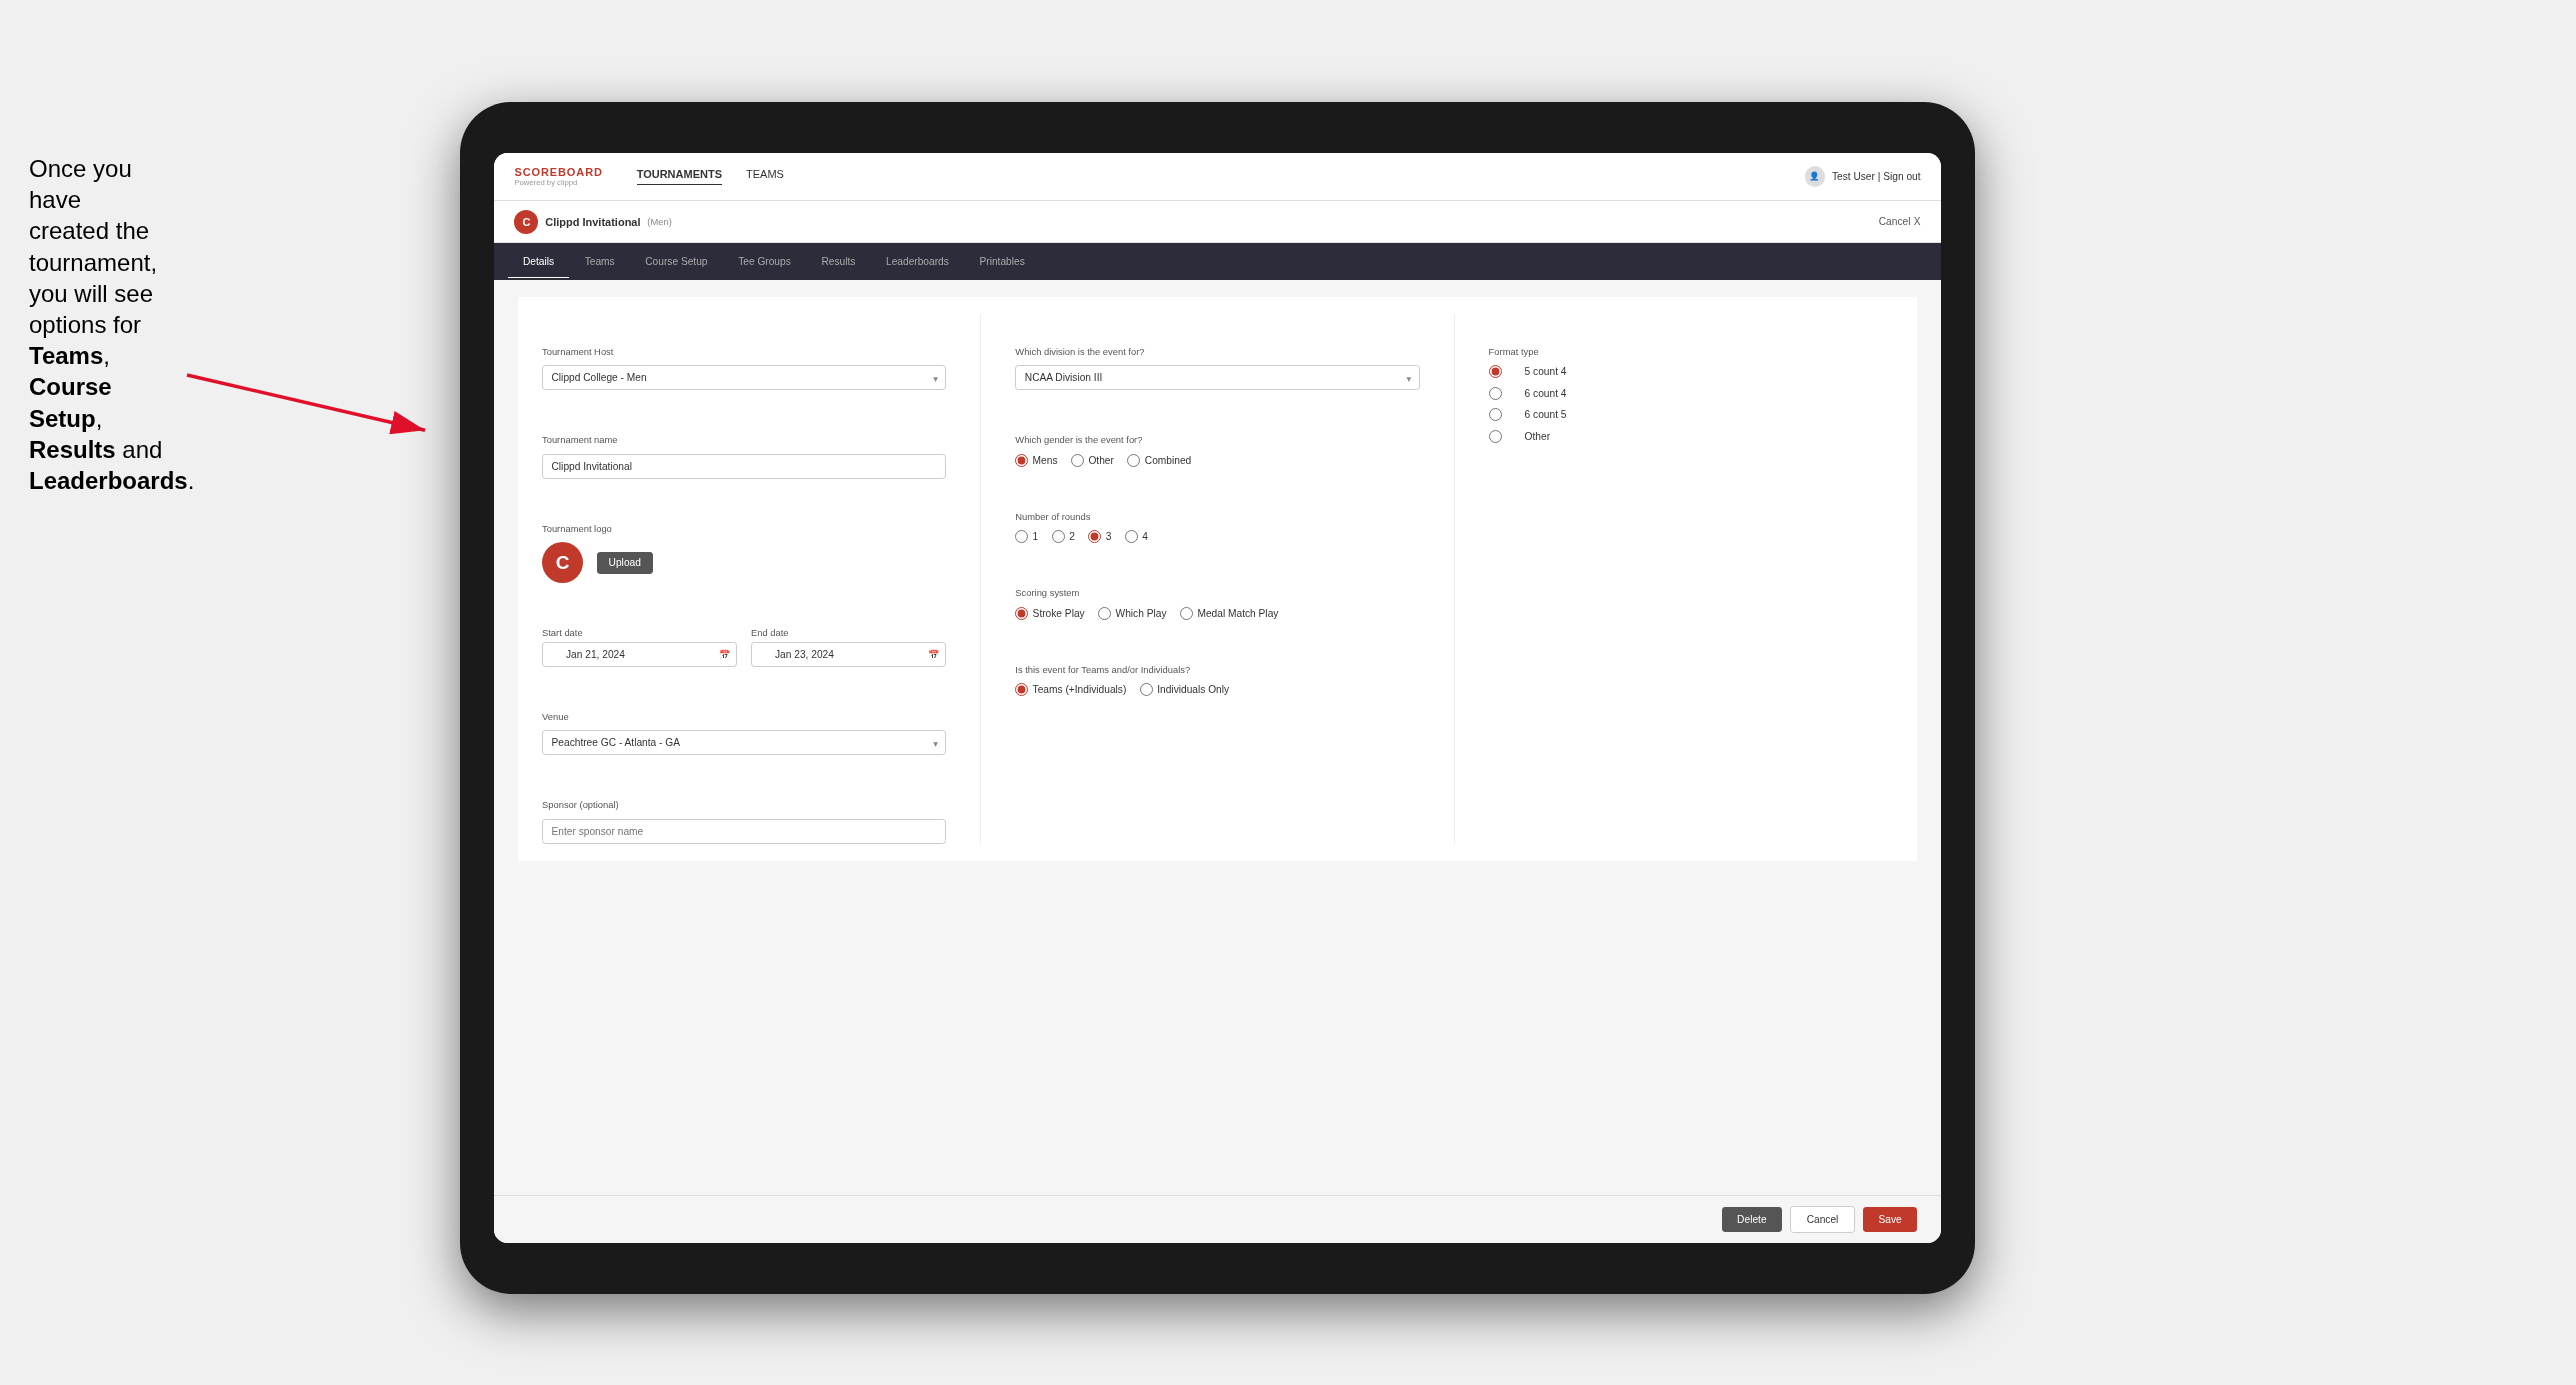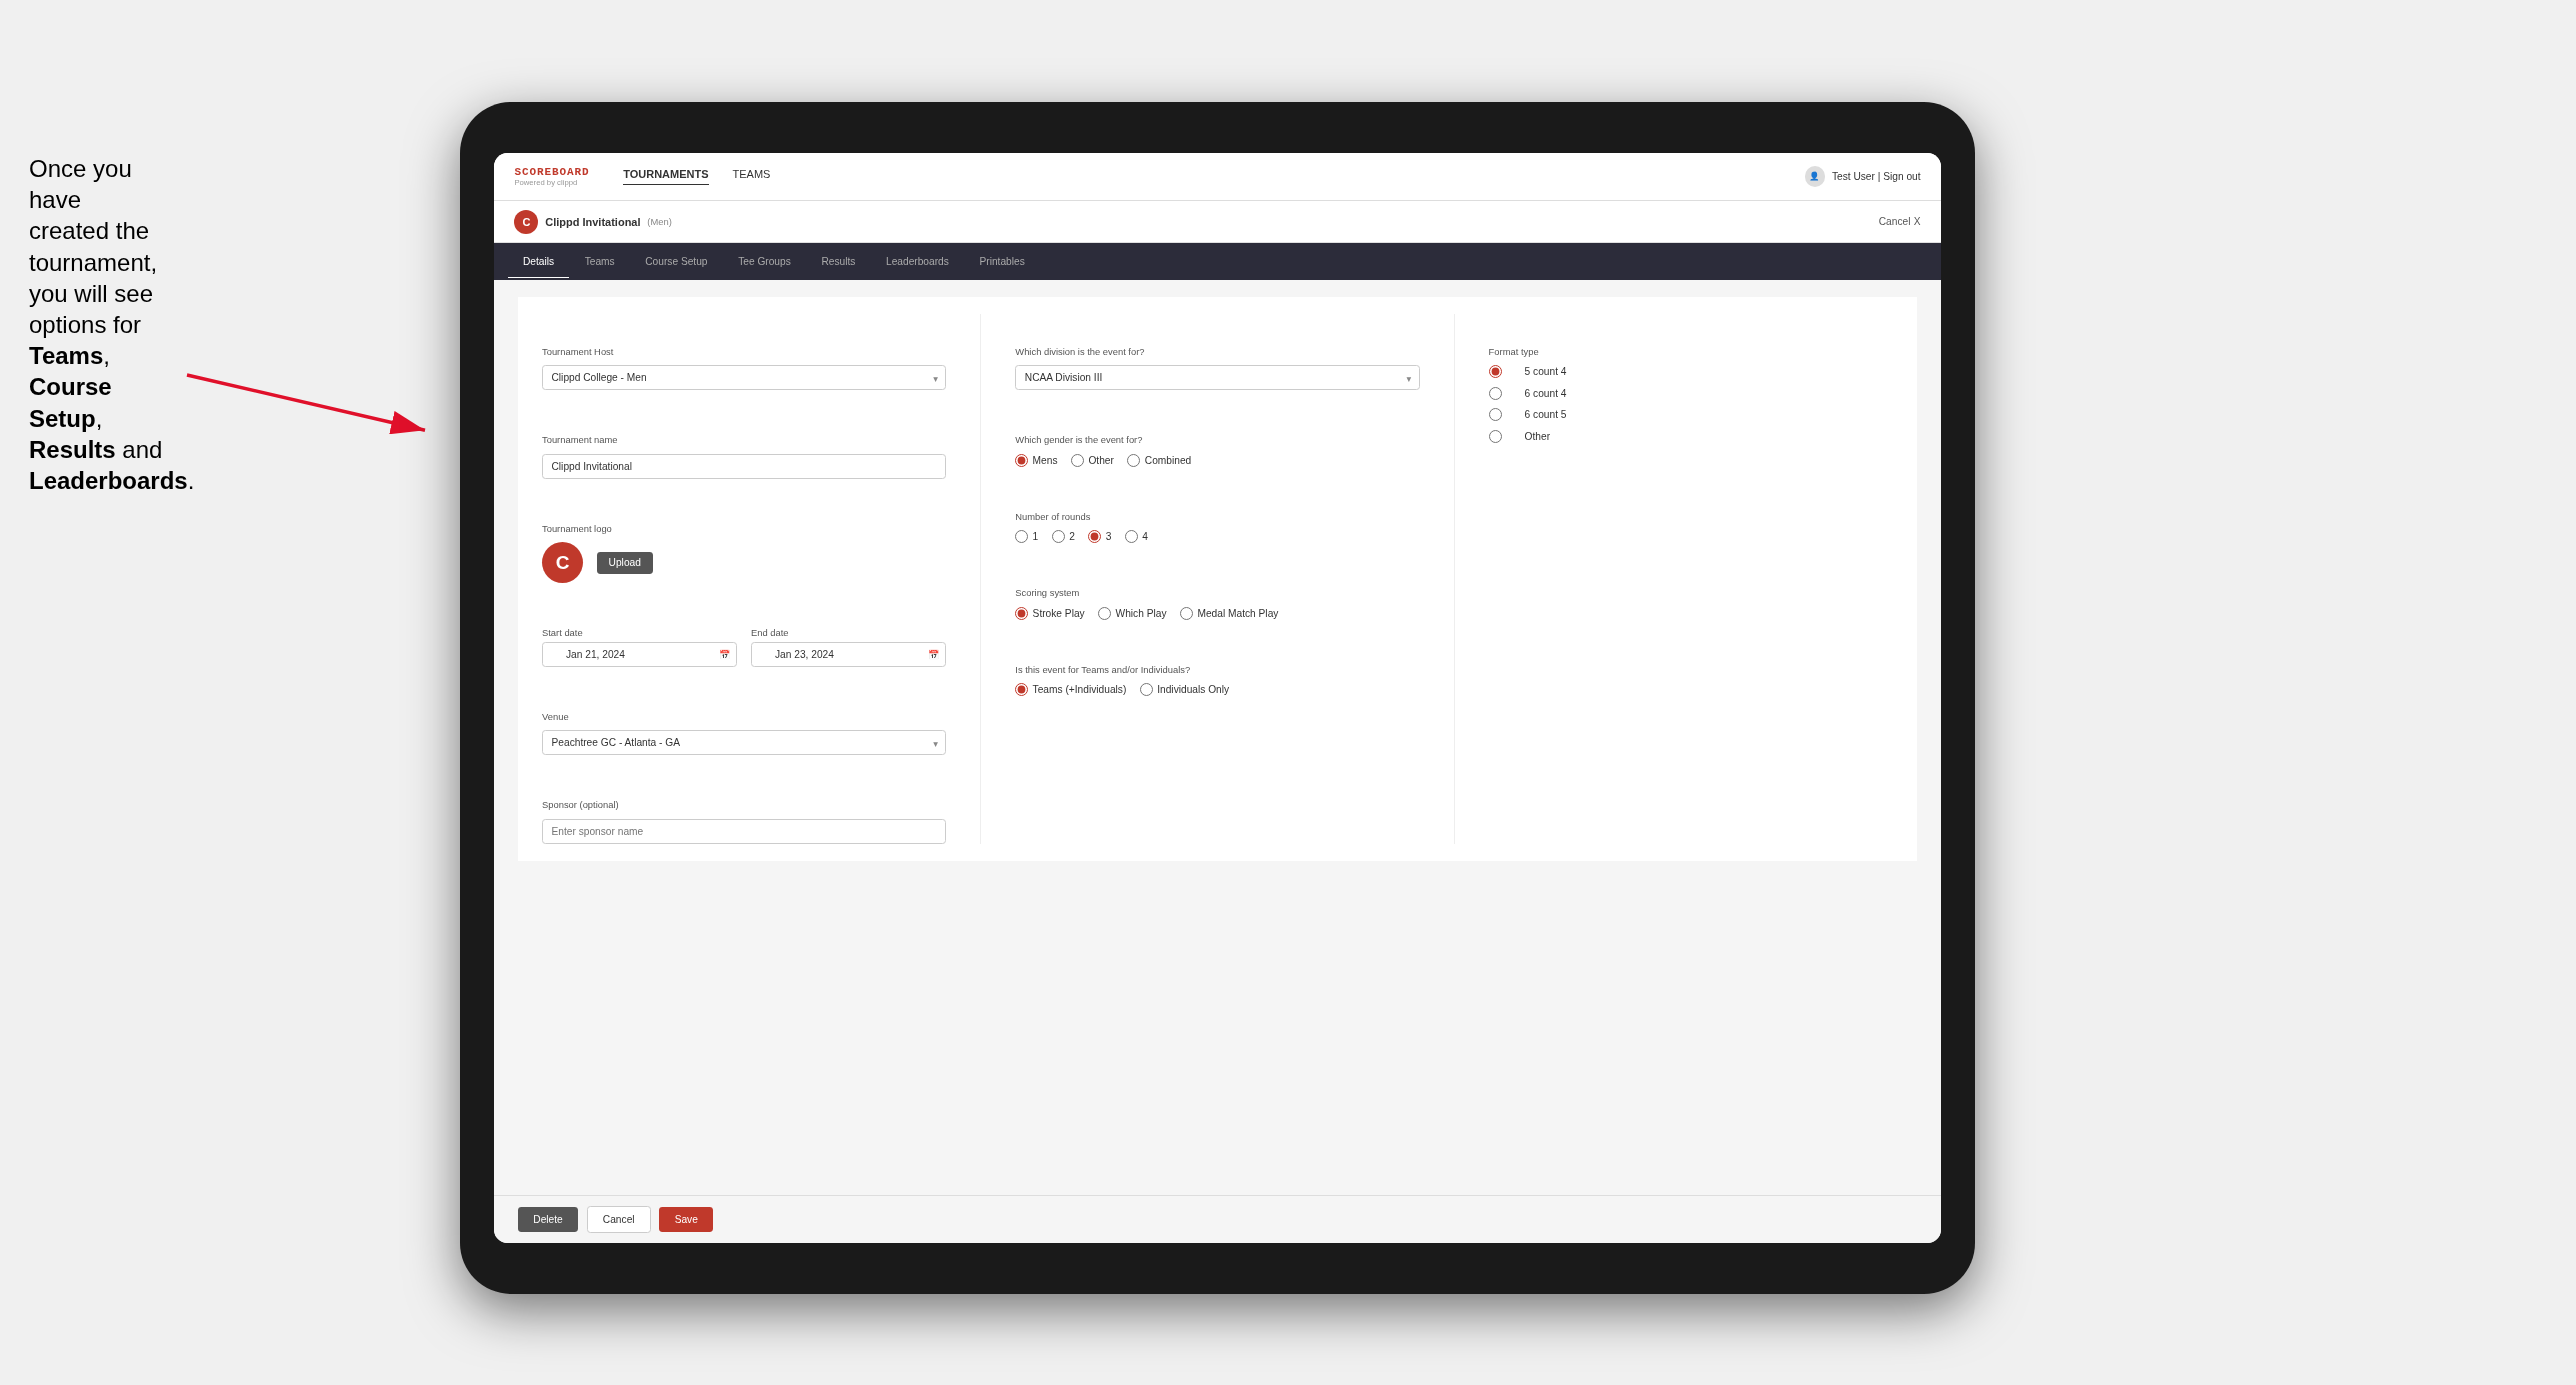--- a/index.html
+++ b/index.html
@@ -67,21 +67,20 @@
       flex-direction: column;
       margin-right: 6.8px;
     }
 
     .logo-text {
       font-size: 11px;
       font-weight: 700;
       color: #c0392b;
       letter-spacing: 0.9px;
       text-transform: uppercase;
-      font-family: Liberation Mono, monospace;
     }
 
     .logo-sub {
       font-size: 7.7px;
       color: #999;
     }
 
     .nav-links {
       display: flex;
       gap: 24px;
@@ -370,20 +369,21 @@
     .format-radio-item input[type="radio"] {
       accent-color: #c0392b;
     }
 
     
     .bottom-bar {
       background: #f5f5f5;
       border-top: 0.9px solid #ddd;
       padding: 10.2px 24px;
       display: flex;
+      justify-content: flex-end;
       gap: 8.5px;
       min-height: 44px;
       align-items: center;
     }
 
     .btn-delete {
       padding: 6.8px 15.3px;
       background: #555;
       color: #fff;
       border: none;

